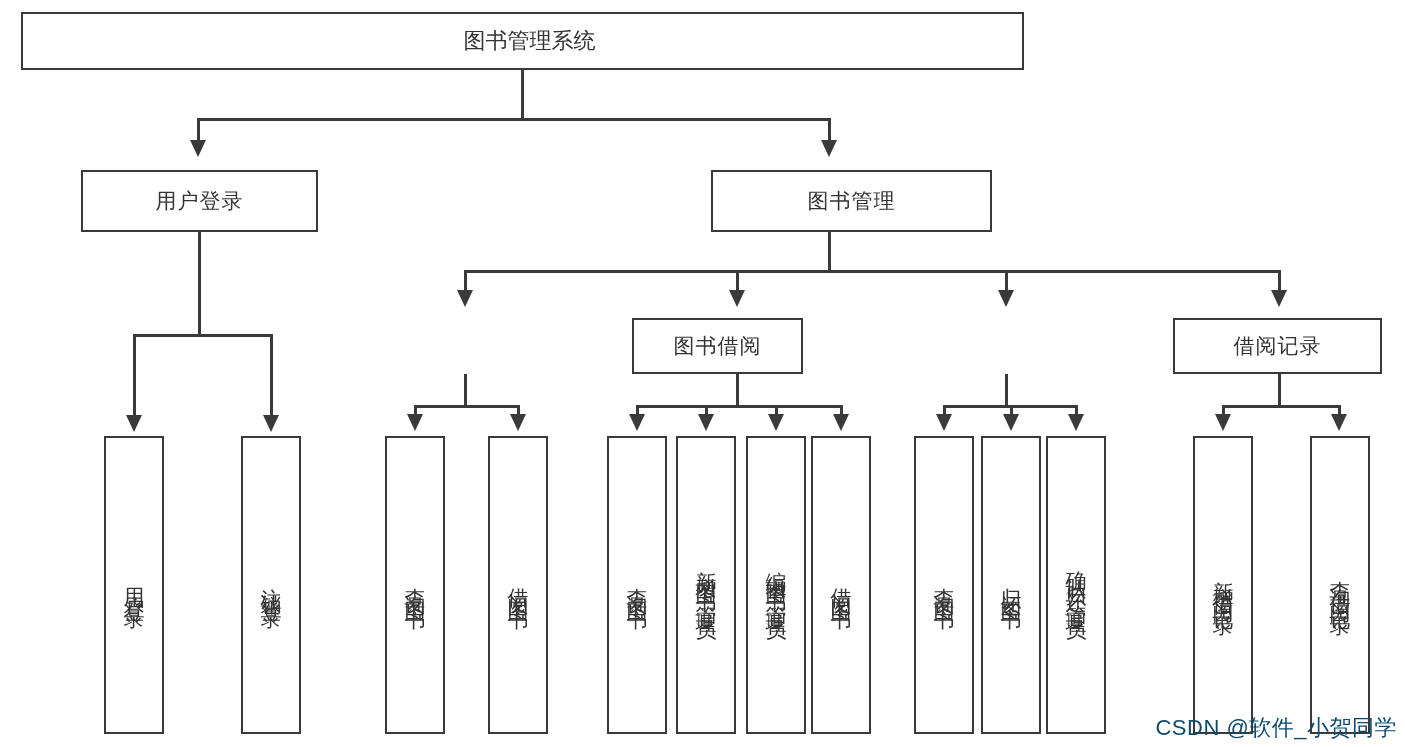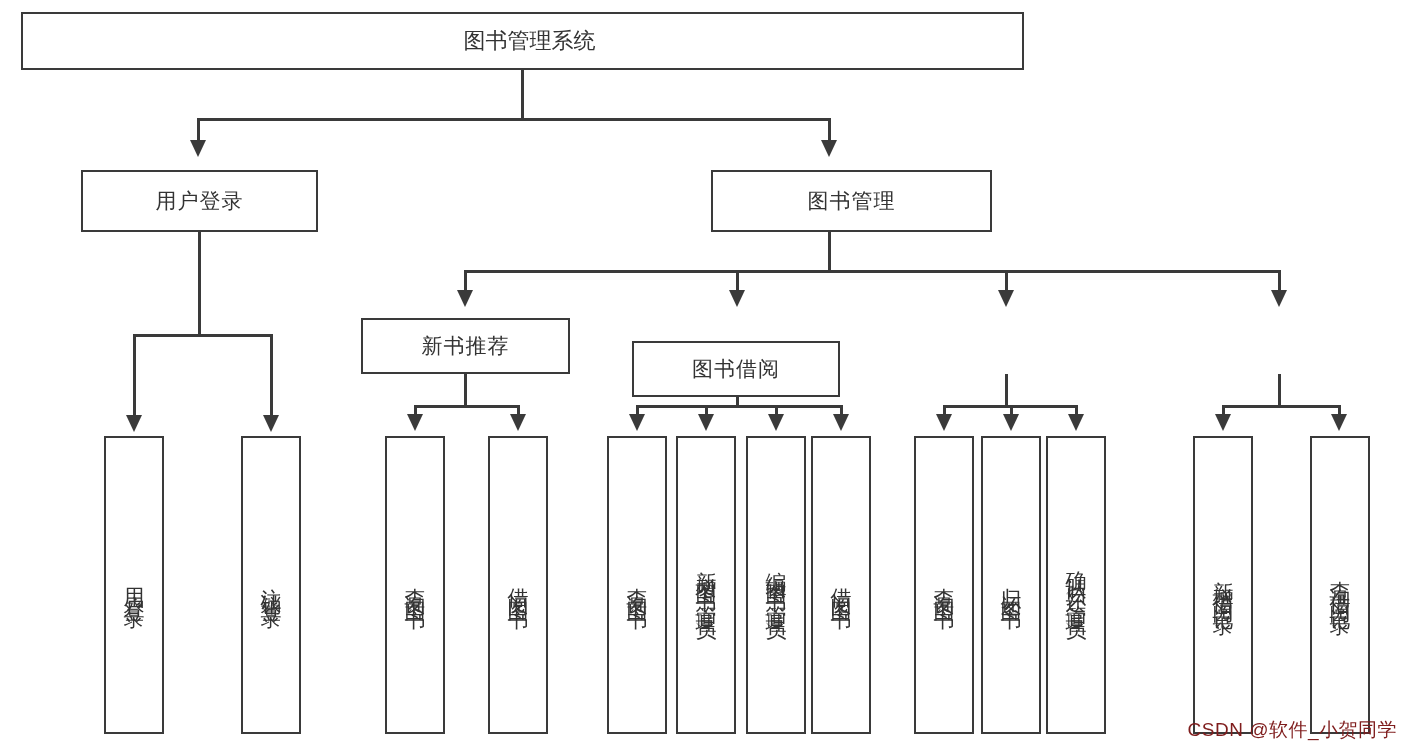--- a/index.html
+++ b/index.html
@@ -66,22 +66,22 @@
     border-left: 8px solid transparent;
     border-right: 8px solid transparent;
     border-top: 17px solid #3a3a3a;
     z-index: 2;
   }
   
   #watermark {
     position: absolute;
     right: 8px;
     bottom: 4px;
-    font-size: 19px;
-    color: #7f1d1d;
+    font-size: 22px;
+    color: #0c4a6e;
     letter-spacing: 0.5px;
     z-index: 5;
     white-space: nowrap;
   }
 </style>
 </head>
 <body>
 
 <div id="canvas">
 
@@ -120,25 +120,25 @@
 
   <div class="seg vline" style="left:736px; top:270px; width:3px; height:22px;"></div>
   <div class="arrow" style="left:729px; top:290px;"></div>
 
   <div class="seg vline" style="left:1005px; top:270px; width:3px; height:22px;"></div>
   <div class="arrow" style="left:998px; top:290px;"></div>
 
   <div class="seg vline" style="left:1278px; top:270px; width:3px; height:22px;"></div>
   <div class="arrow" style="left:1271px; top:290px;"></div>
 
-  <div class="node horiz" style="left:361px; top:318px; width:209px; height:56px;">
-    <span>新书推荐</span>
-  </div>
-  <div class="node horiz" style="left:632px; top:318px; width:208px; height:56px;margin-top:23px;">
+  <div class="node horiz" style="left:632px; top:318px; width:171px; height:56px;">
     <span>图书借阅</span>
+  </div>
+  <div class="node horiz" style="left:1173px; top:318px; width:209px; height:56px;">
+    <span>借阅记录</span>
   </div>
 
   <div class="seg vline" style="left:464px; top:374px; width:3px; height:33px;"></div>
   <div class="seg hline" style="left:414px; top:405px; width:106px; height:3px;"></div>
   <div class="seg vline" style="left:414px; top:405px; width:3px; height:12px;"></div>
   <div class="arrow" style="left:407px; top:414px;"></div>
   <div class="seg vline" style="left:517px; top:405px; width:3px; height:12px;"></div>
   <div class="arrow" style="left:510px; top:414px;"></div>
 
   <div class="seg vline" style="left:736px; top:374px; width:3px; height:33px;"></div>

